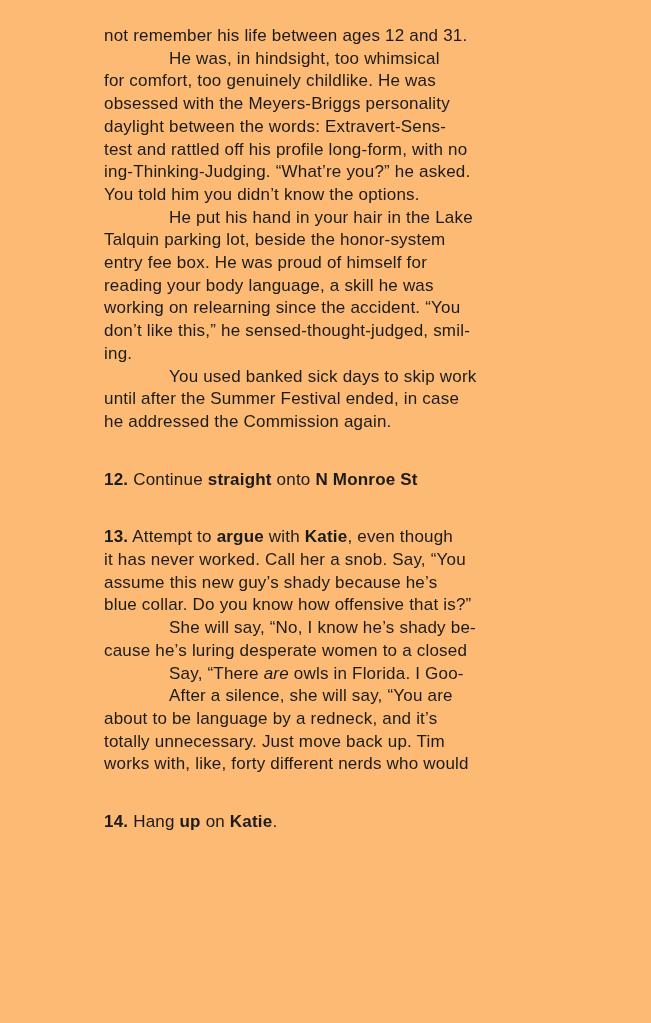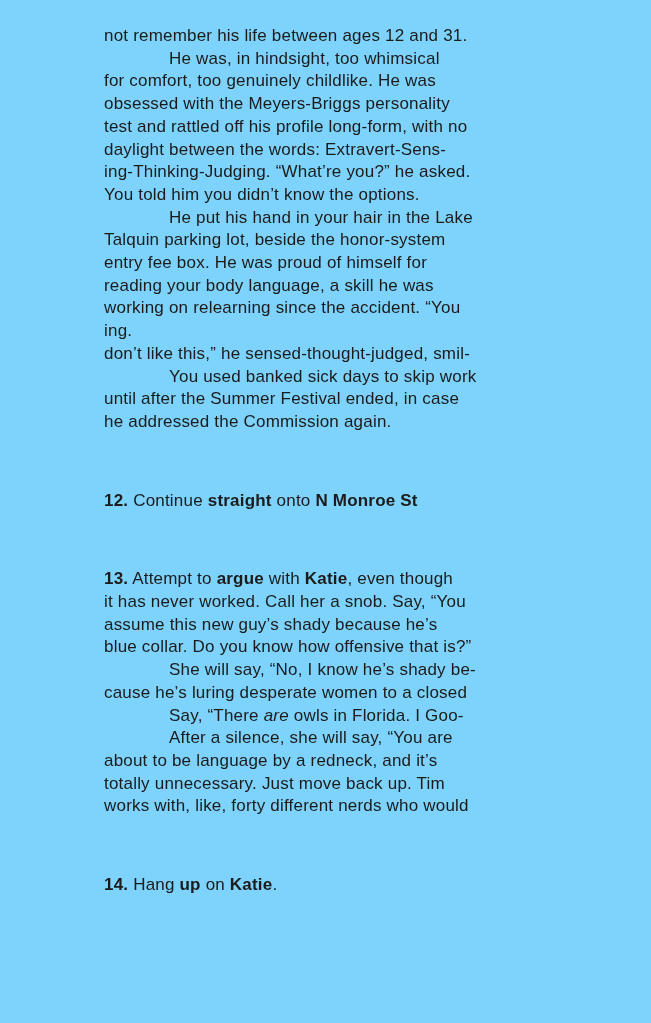--- a/index.html
+++ b/index.html
@@ -10,62 +10,62 @@
     width: 651px;
     height: 1023px;
     background: #ffffff;
     overflow: hidden;
     font-family: "Liberation Sans", sans-serif;
   }
   .page {
     position: relative;
     width: 651px;
     height: 1023px;
-    background: #7dd3fc;
+    background: #fdba74;
   }
   .content {
     padding: 25px 40px 0 104px;
     font-size: 17px;
     line-height: 22.7px;
     letter-spacing: 0.2px;
     color: #1b1b1b;
   }
   .block + .block {
-    margin-top: 56px;
+    margin-top: 35px;
   }
   .line {
     white-space: pre;
   }
   .line.indent {
     text-indent: 65px;
   }
   .b { font-weight: bold; }
   .i { font-style: italic; text-align: center; }
 </style>
 </head>
 <body style="background: rgb(255, 255, 255);">
 
 <div class="page">
   <div class="content" id="doc" style="color: rgb(27, 27, 27);">
       <div class="block">
         <div class="line"><span>not remember his life between ages 12 and 31.</span></div>
         <div class="line indent"><span>He was, in hindsight, too whimsical</span></div>
         <div class="line"><span>for comfort, too genuinely childlike. He was</span></div>
         <div class="line"><span>obsessed with the Meyers-Briggs personality</span></div>
+        <div class="line"><span>daylight between the words: Extravert-Sens-</span></div>
         <div class="line"><span>test and rattled off his profile long-form, with no</span></div>
-        <div class="line"><span>daylight between the words: Extravert-Sens-</span></div>
         <div class="line"><span>ing-Thinking-Judging. “What’re you?” he asked.</span></div>
         <div class="line"><span>You told him you didn’t know the options.</span></div>
         <div class="line indent"><span>He put his hand in your hair in the Lake</span></div>
         <div class="line"><span>Talquin parking lot, beside the honor-system</span></div>
         <div class="line"><span>entry fee box. He was proud of himself for</span></div>
         <div class="line"><span>reading your body language, a skill he was</span></div>
         <div class="line"><span>working on relearning since the accident. “You</span></div>
+        <div class="line"><span>don’t like this,” he sensed-thought-judged, smil-</span></div>
         <div class="line"><span>ing.</span></div>
-        <div class="line"><span>don’t like this,” he sensed-thought-judged, smil-</span></div>
         <div class="line indent"><span>You used banked sick days to skip work</span></div>
         <div class="line"><span>until after the Summer Festival ended, in case</span></div>
         <div class="line"><span>he addressed the Commission again.</span></div>
       </div>
       <div class="block">
         <div class="line"><span class="b">12.</span><span> Continue </span><span class="b">straight</span><span> onto </span><span class="b">N Monroe St</span></div>
       </div>
       <div class="block">
         <div class="line"><span class="b">13.</span><span> Attempt to </span><span class="b">argue</span><span> with </span><span class="b">Katie</span><span>, even though</span></div>
         <div class="line"><span>it has never worked. Call her a snob. Say, “You</span></div>

